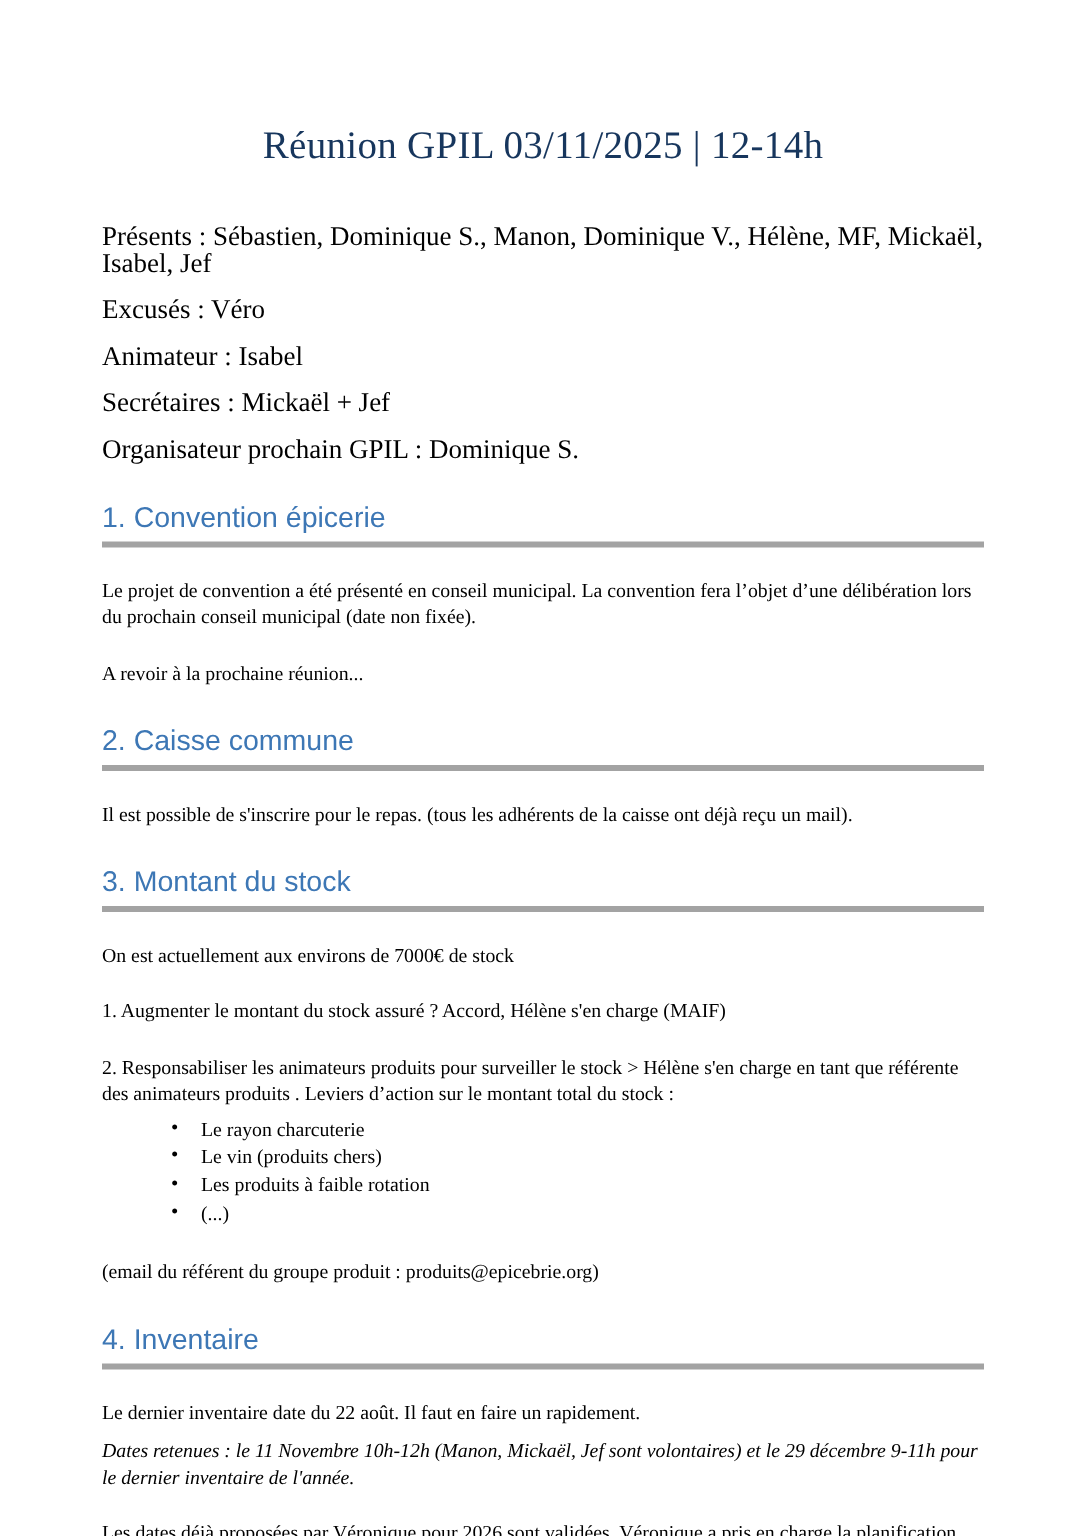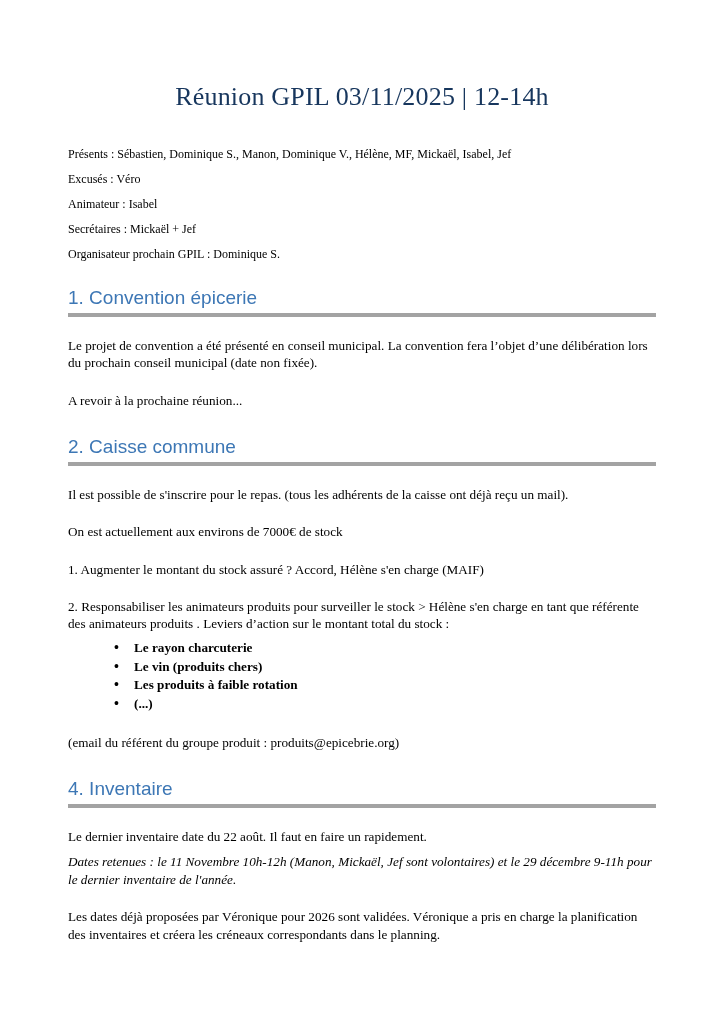--- a/index.html
+++ b/index.html
@@ -27,21 +27,21 @@
     font-weight: normal;
     text-align: center;
     color: #17365d;
     margin: 82px 0 16px 0;
     letter-spacing: 0.2px;
   }
   .meta-block {
     margin-top: 36px;
   }
   .meta-line {
-    font-size: 12px;
+    font-size: 18px;
     line-height: 1.0;
     margin-bottom: 13px;
     color: #000;
   }
   h2.section {
     font-family: "Liberation Sans", sans-serif;
     font-size: 19px;
     font-weight: normal;
     color: #3d77b5;
     margin: 26px 0 4px 0;
@@ -56,21 +56,20 @@
     text-align: left;
   }
   p.tight {
     margin-top: 8px;
     font-style: italic;
   }
   ul.bullets {
     margin: 6px 0 0 0;
     padding-left: 46px;
     list-style: none;
-    font-weight: bold;
   }
   ul.bullets li {
     font-size: 13.2px;
     line-height: 1.42;
     position: relative;
     padding-left: 20px;
   }
   ul.bullets li::before {
     content: "\2022";
     position: absolute;
@@ -100,20 +99,21 @@
     <p class="body">Le projet de convention a été présenté en conseil municipal. La convention fera l’objet d’une délibération lors du prochain conseil municipal (date non fixée).</p>
     <p class="body">A revoir à la prochaine réunion...</p>
   </section>
 
   <section>
     <h2 class="section">2. Caisse commune</h2>
     <p class="body">Il est possible de s'inscrire pour le repas. (tous les adhérents de la caisse ont déjà reçu un mail).</p>
   </section>
 
   <section>
+    <h2 class="section">3. Montant du stock</h2>
     <p class="body">On est actuellement aux environs de 7000€ de stock</p>
     <p class="body">1. Augmenter le montant du stock assuré ? Accord, Hélène s'en charge (MAIF)</p>
     <p class="body">2. Responsabiliser les animateurs produits pour surveiller le stock &gt; Hélène s'en charge en tant que référente des animateurs produits . Leviers d’action sur le montant total du stock :</p>
     <ul class="bullets">
       <li>Le rayon charcuterie</li>
       <li>Le vin (produits chers)</li>
       <li>Les produits à faible rotation</li>
       <li>(...)</li>
     </ul>
     <p class="body">(email du référent du groupe produit : produits@epicebrie.org)</p>

